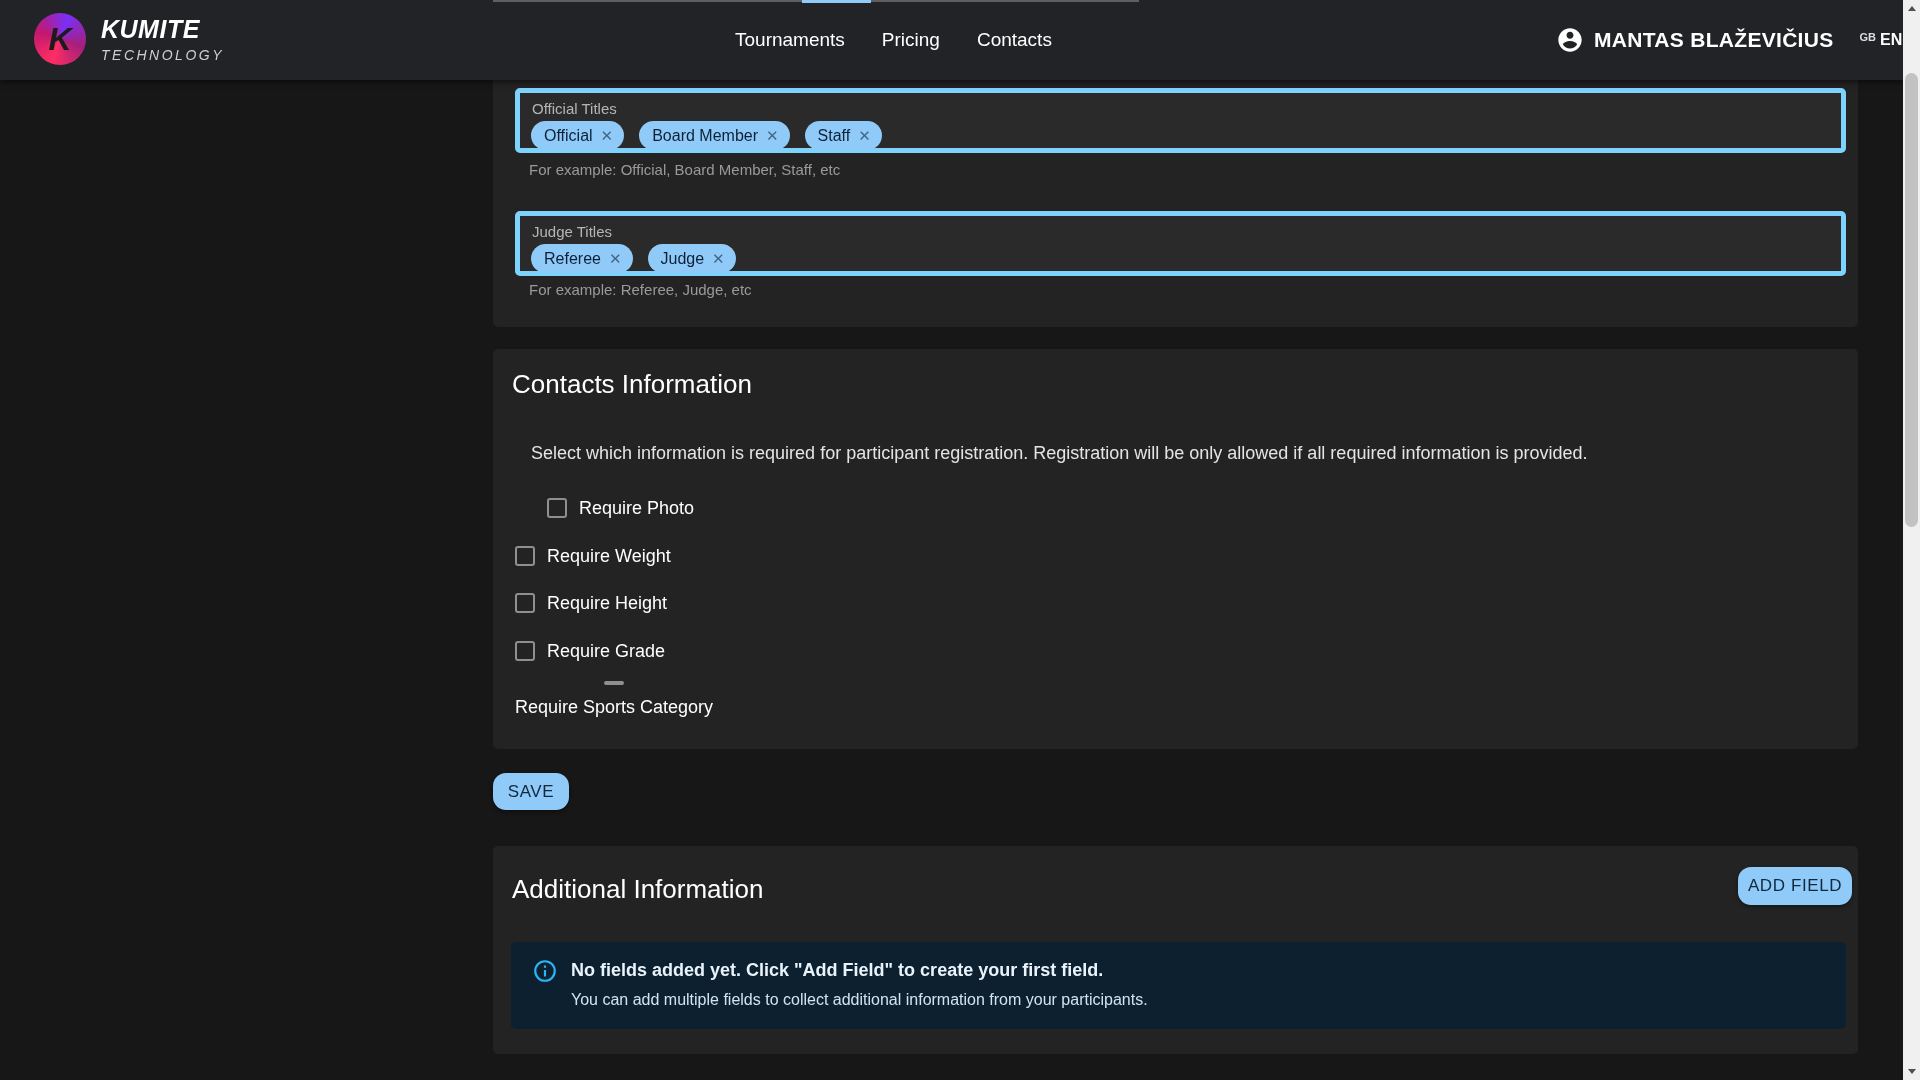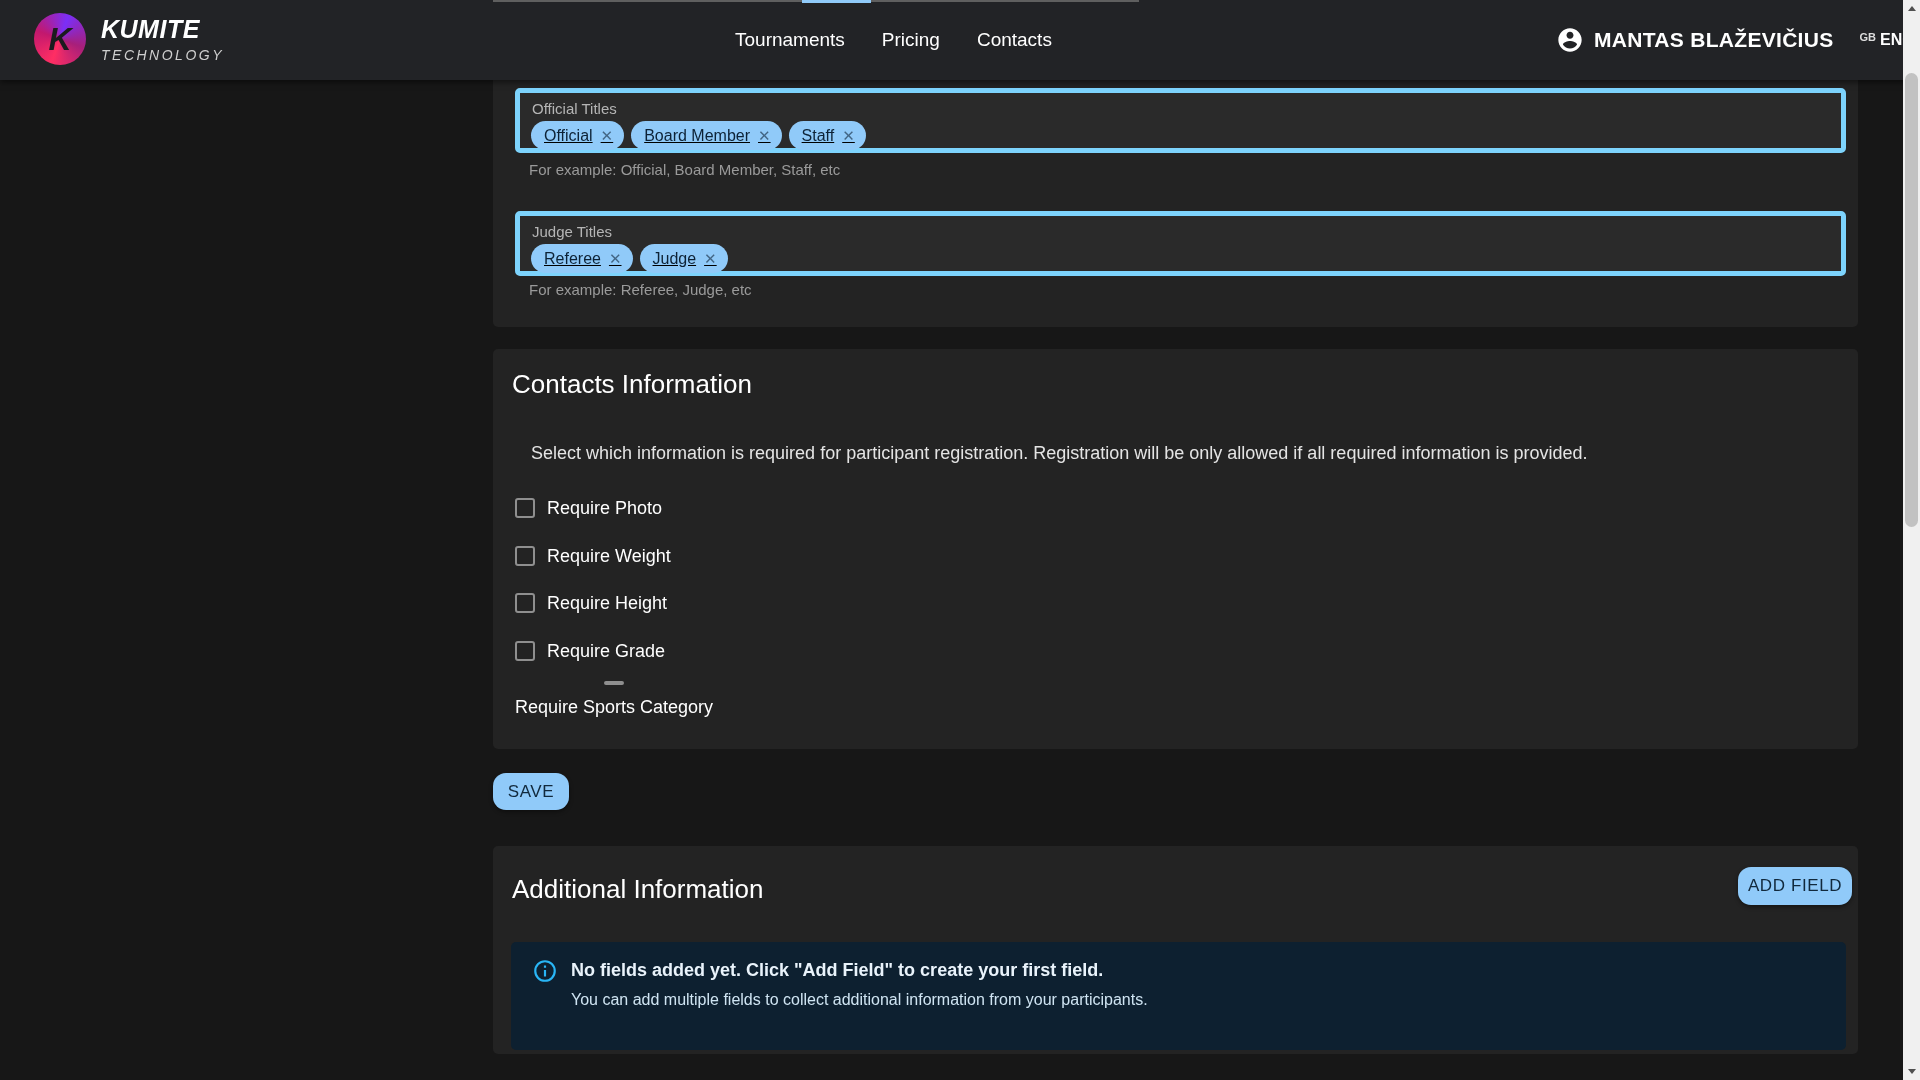--- a/index.html
+++ b/index.html
@@ -36,45 +36,45 @@
   .card { position:absolute; left:493px; width:1365px; background:#232323; border-radius:5px; }
   .card-titles   { top:80px;  height:247px; border-radius:0 0 5px 5px; }
   .card-required { top:349px; height:400px; }
   .card-additional { top:846px; height:208px; }
 
   .field-box { position:absolute; left:22px; right:12px; height:65px; background:#2a2a2a;
                border:5px solid #7dd3fc; border-radius:5px; }
   .fb-official { top:8px; }
   .fb-judge    { top:131px; }
   .field-label { position:absolute; left:12px; top:7px; font-size:15px; color:#b5b5b5; }
-  .chip-row { position:absolute; left:11px; top:28px; display:flex; gap:7px;text-decoration:underline; }
+  .chip-row { position:absolute; left:11px; top:28px; display:flex; gap:15px; }
   .chip { height:29px; display:inline-flex; align-items:center; background:#90caf9; color:#0d2236;
           border-radius:15px; padding:0 11px 0 13px; font-size:16px; cursor:pointer; white-space:nowrap; }
   .chip-x { margin-left:8px; font-size:15px; color:rgba(13,34,54,.6); cursor:pointer; }
   .helper { position:absolute; left:36px; font-size:15px; color:#9a9a9a; }
   .helper-official { top:81px; }
   .helper-judge { top:201px; }
 
   .section-title { position:absolute; left:19px; font-size:26px; font-weight:400; color:#ffffff; }
   .ri-title { top:20px; }
   .ri-desc { position:absolute; left:30px; top:94px; font-size:18px; color:#e4e4e4;margin-left:8px; }
 
   .cb-row { position:absolute; left:22px; height:34px; display:flex; align-items:center; gap:12px; cursor:pointer; }
   .cb-box { width:20px; height:20px; border:2px solid #8f8f8f; border-radius:3px; background:transparent; }
   .cb-label { font-size:18px; color:#ffffff; }
-  .cb-0 { top:142px; } .cb-1 { top:190px; } .cb-2 { top:237px; } .cb-3 { top:285px; } .cb-4 { top:332px;flex-direction:column; }
+  .cb-0 { top:142px;margin-left:32px; } .cb-1 { top:190px; } .cb-2 { top:237px; } .cb-3 { top:285px; } .cb-4 { top:332px;flex-direction:column; }
 
   .btn { background:#90caf9; color:#11293c; border:none; border-radius:13px; font-size:17px;
          font-weight:500; letter-spacing:.6px; cursor:pointer; font-family:"Liberation Sans", sans-serif;
          box-shadow:0 2px 4px rgba(0,0,0,.4); }
   .save-btn { position:absolute; left:493px; top:773px; width:76px; height:37px; }
   .add-field-btn { position:absolute; right:6px; top:21px; width:114px; height:38px; }
 
   .ai-title { top:28px; }
-  .alert { position:absolute; left:18px; right:12px; top:96px; height:108px; background:#0d2030; border-radius:5px; }
+  .alert { position:absolute; left:18px; right:12px; top:96px; height:87px; background:#0d2030; border-radius:5px; }
   .alert-icon { position:absolute; left:21px; top:16px; width:26px; height:26px; display:flex; }
   .alert-title { position:absolute; left:60px; top:18px; font-size:18px; font-weight:700; color:#e9f3fb; }
   .alert-body  { position:absolute; left:60px; top:49px; font-size:16px; font-weight:400; color:#cfe4f2; }
 
   
   .scrollbar { position:absolute; right:0; top:0; width:17px; height:1080px; background:#f0f0f0; z-index:10; }
   .sb-btn { position:absolute; left:0; width:17px; height:17px; display:flex; align-items:center; justify-content:center; cursor:pointer; }
   .sb-up { top:0; } .sb-down { bottom:0; }
   .tri-up { width:0; height:0; border-left:4px solid transparent; border-right:4px solid transparent; border-bottom:5px solid #505050; }
   .tri-down { width:0; height:0; border-left:4px solid transparent; border-right:4px solid transparent; border-top:5px solid #505050; }

